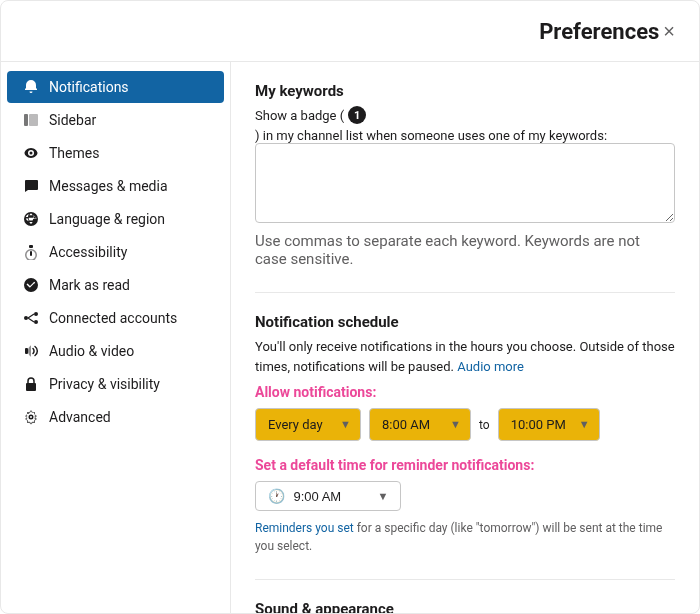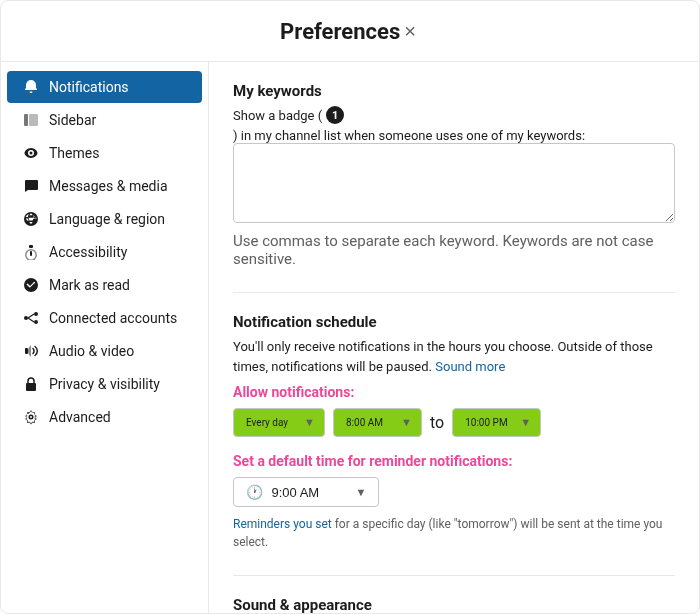--- a/index.html
+++ b/index.html
@@ -15,21 +15,21 @@
       background: #fff;
       display: flex;
       flex-direction: column;
       border: 1px solid #e8e8e8;
       border-radius: 8px;
       overflow: hidden;
     }
     .modal-header {
       display: flex;
       align-items: center;
-      justify-content: center;
+      justify-content: flex-end;
       padding: 16px 20px;
       border-bottom: 1px solid #e8e8e8;
       flex-shrink: 0;
     }
     .modal-title {
       font-size: 22px;
       font-weight: 700;
       color: #1d1c1d;
     }
     .close-btn {
@@ -41,21 +41,21 @@
       padding: 4px;
       border-radius: 4px;
       line-height: 1;
     }
     .modal-body {
       display: flex;
       flex: 1;
       overflow: hidden;
     }
     .sidebar {
-      width: 208px;
+      width: 230px;
       border-right: 1px solid #e8e8e8;
       padding: 8px 0;
       flex-shrink: 0;
       overflow-y: auto;
     }
     .sidebar-item {
       display: flex;
       align-items: center;
       padding: 8px 16px;
       cursor: pointer;
@@ -154,38 +154,38 @@
       gap: 8px;
       margin-bottom: 16px;
     }
     .select-wrapper {
       position: relative;
       display: inline-flex;
       align-items: center;
     }
     .select-control {
       appearance: none;
-      background: #84cc16;
+      background: #eab308;
       border: 1px solid #c6c6c6;
       border-radius: 4px;
       padding: 8px 32px 8px 12px;
-      font-size: 10px;
+      font-size: 13px;
       font-family: inherit;
       cursor: pointer;
       color: #1d1c1d;
     }
     .select-chevron {
       position: absolute;
       right: 10px;
       pointer-events: none;
       color: #616061;
       font-size: 11px;
     }
     .to-label {
-      font-size: 16px;
+      font-size: 12px;
       color: #1d1c1d;
     }
     .reminder-select-wrapper {
       display: inline-flex;
       align-items: center;
       border: 1px solid #c6c6c6;
       border-radius: 4px;
       padding: 6px 12px;
       gap: 8px;
       background: #fff;
@@ -357,21 +357,21 @@
         <div class="hint-text">Use commas to separate each keyword. Keywords are not case sensitive.</div>
       </div>
 
       <hr class="divider">
 
       <div class="section">
         <div class="section-title">Notification schedule</div>
         <div class="section-desc">
           <span>You'll only receive notifications in the hours you choose. Outside of those times, notifications will be paused.</span>
           <span> </span>
-          <a class="link" href="#">Sound more</a>
+          <a class="link" href="#">Audio more</a>
         </div>
 
         <div class="label">Allow notifications:</div>
         <div class="controls-row">
           <div class="select-wrapper">
             <select class="select-control">
               <option>Every day</option>
               <option>Weekdays</option>
               <option>Weekends</option>
             </select>

